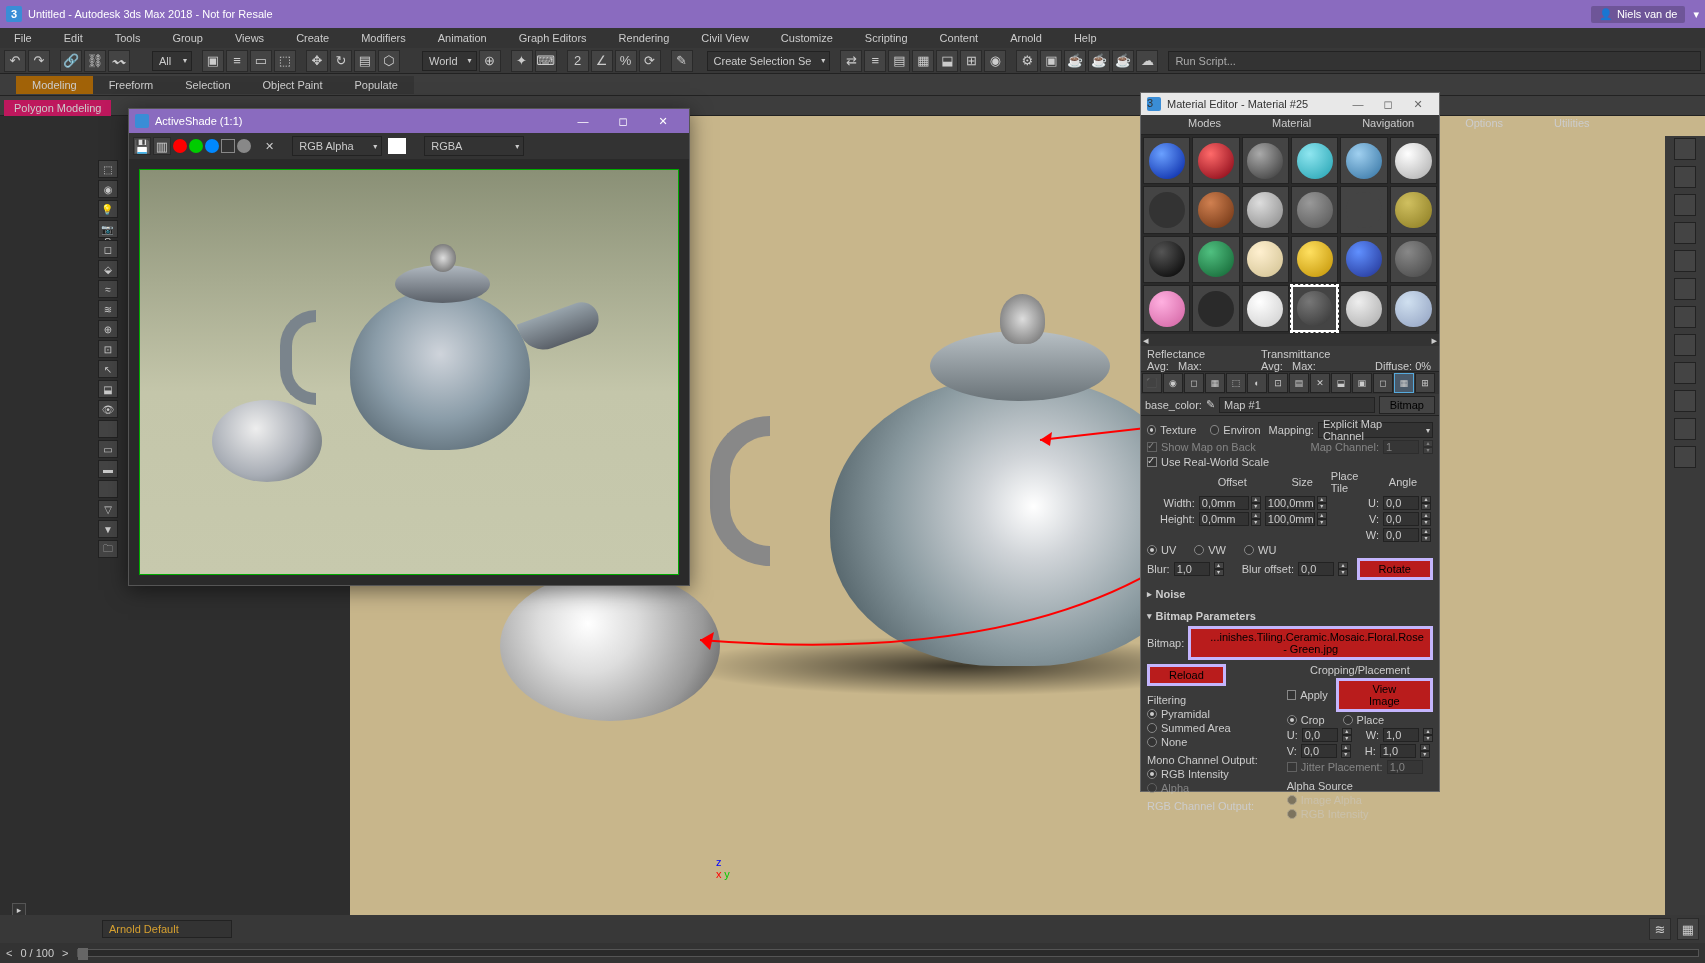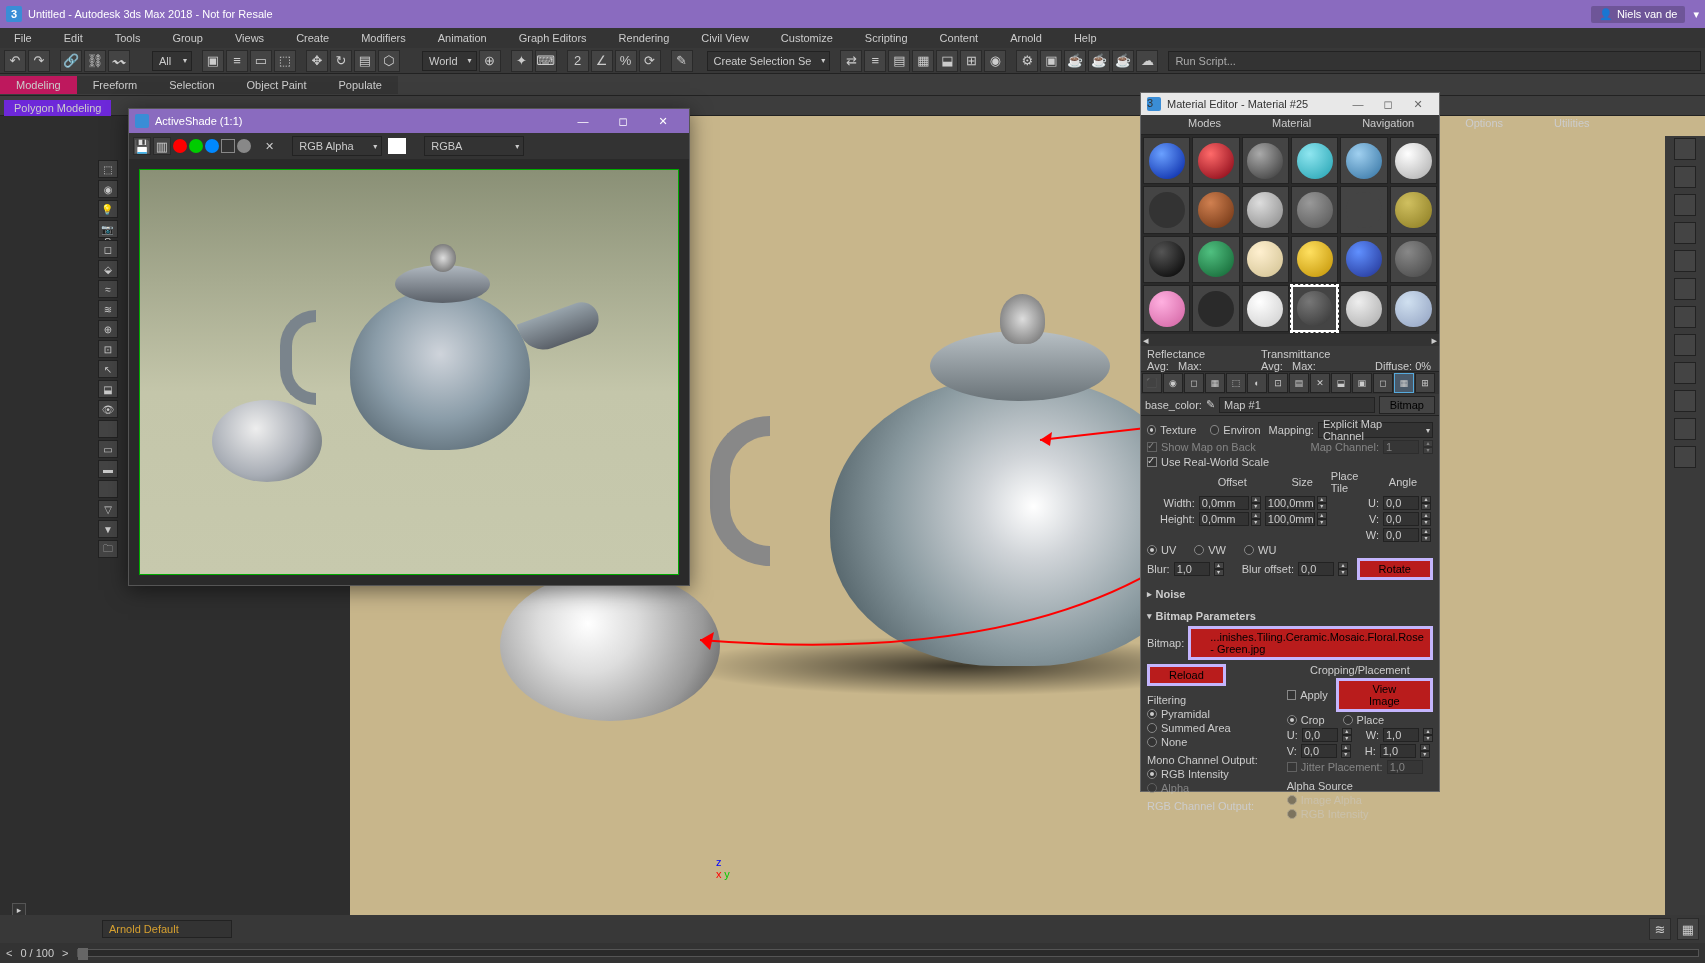--- a/index.html
+++ b/index.html
@@ -20,23 +20,23 @@
 .maintool { height: 26px; background: #383838; display: flex; align-items: center; padding: 0 4px; gap: 2px; border-bottom:1px solid #222; }
 .tbtn { width: 22px; height: 22px; background: #444; border: 1px solid #2a2a2a; display: flex; align-items: center; justify-content: center; font-size: 13px; color: #ccc; cursor:pointer; }
 .tsel { height: 20px; background: #333; border: 1px solid #222; color: #ccc; padding: 0 18px 0 6px; display:flex;align-items:center; position:relative; min-width:40px;margin-left:12px; }
 .tsel::after { content:"▾"; position:absolute; right:4px; font-size:8px; }
 .tsep { width: 6px; }
 .trun { flex:1; background:#333; border:1px solid #222; height:20px; margin-left:8px; color:#aaa; padding:0 6px; display:flex; align-items:center; }
 
 
 .ribbon { height: 22px; background: #3d3d3d; display: flex; align-items: center; gap: 0; font-size:11px; border-bottom:1px solid #222;}
 .ribbon .rtab { padding: 3px 16px; background:#343434; }
-.ribbon .rtab.active { background:#be185d; }
+.ribbon .rtab.active { background:#a16207;margin-left:16px; }
 .ribbon2 { height: 20px; background:#3d3d3d; border-bottom:1px solid #222;}
-.ribbon2 .badge { display:inline-block; background:#6d28d9; margin:4px; padding:2px 10px; }
+.ribbon2 .badge { display:inline-block; background:#be185d; margin:4px; padding:2px 10px; }
 
 
 .leftbar { position:absolute; left:98px; top:160px; width:20px; display:flex; flex-direction:column; gap:2px;}
 .leftbar .lbtn { width:20px; height:18px; background:#444; border:1px solid #222; display:flex;align-items:center;justify-content:center; font-size:10px; }
 
 
 .rightstrip { position:absolute; right:0; top:136px; width:40px; bottom:0; background:#3a3a3a; display:flex; flex-direction:column; gap:6px; padding-top:2px;}
 .rightstrip .rbtn { width:22px; height:22px; margin-left:9px; background:#444; border:1px solid #222; }
 
 
@@ -574,21 +574,21 @@
         </span>
       <span style="flex:1"></span>
       <button class="me-btn">Rotate</button>
     </div>
 
     <div class="me-hdr">Noise</div>
     <div class="me-hdr open">Bitmap Parameters</div>
 
     <div class="me-row">
       <span>Bitmap:</span>
-      <button class="me-btn" style="flex:1;text-align:left;overflow:hidden">...inishes.Tiling.Ceramic.Mosaic.Floral.Rose - Green.jpg</button>
+      <button class="me-btn" style="flex:1;text-align:center;overflow:hidden">...inishes.Tiling.Ceramic.Mosaic.Floral.Rose - Green.jpg</button>
     </div>
 
     <div style="display:flex;gap:10px;margin-top:4px">
       <div style="flex:1">
         <button class="me-btn">Reload</button>
         <div style="margin-top:8px">Filtering</div>
         <div class="me-row">
             <span class="radio on"></span>
             <span>Pyramidal</span>
           </div>

